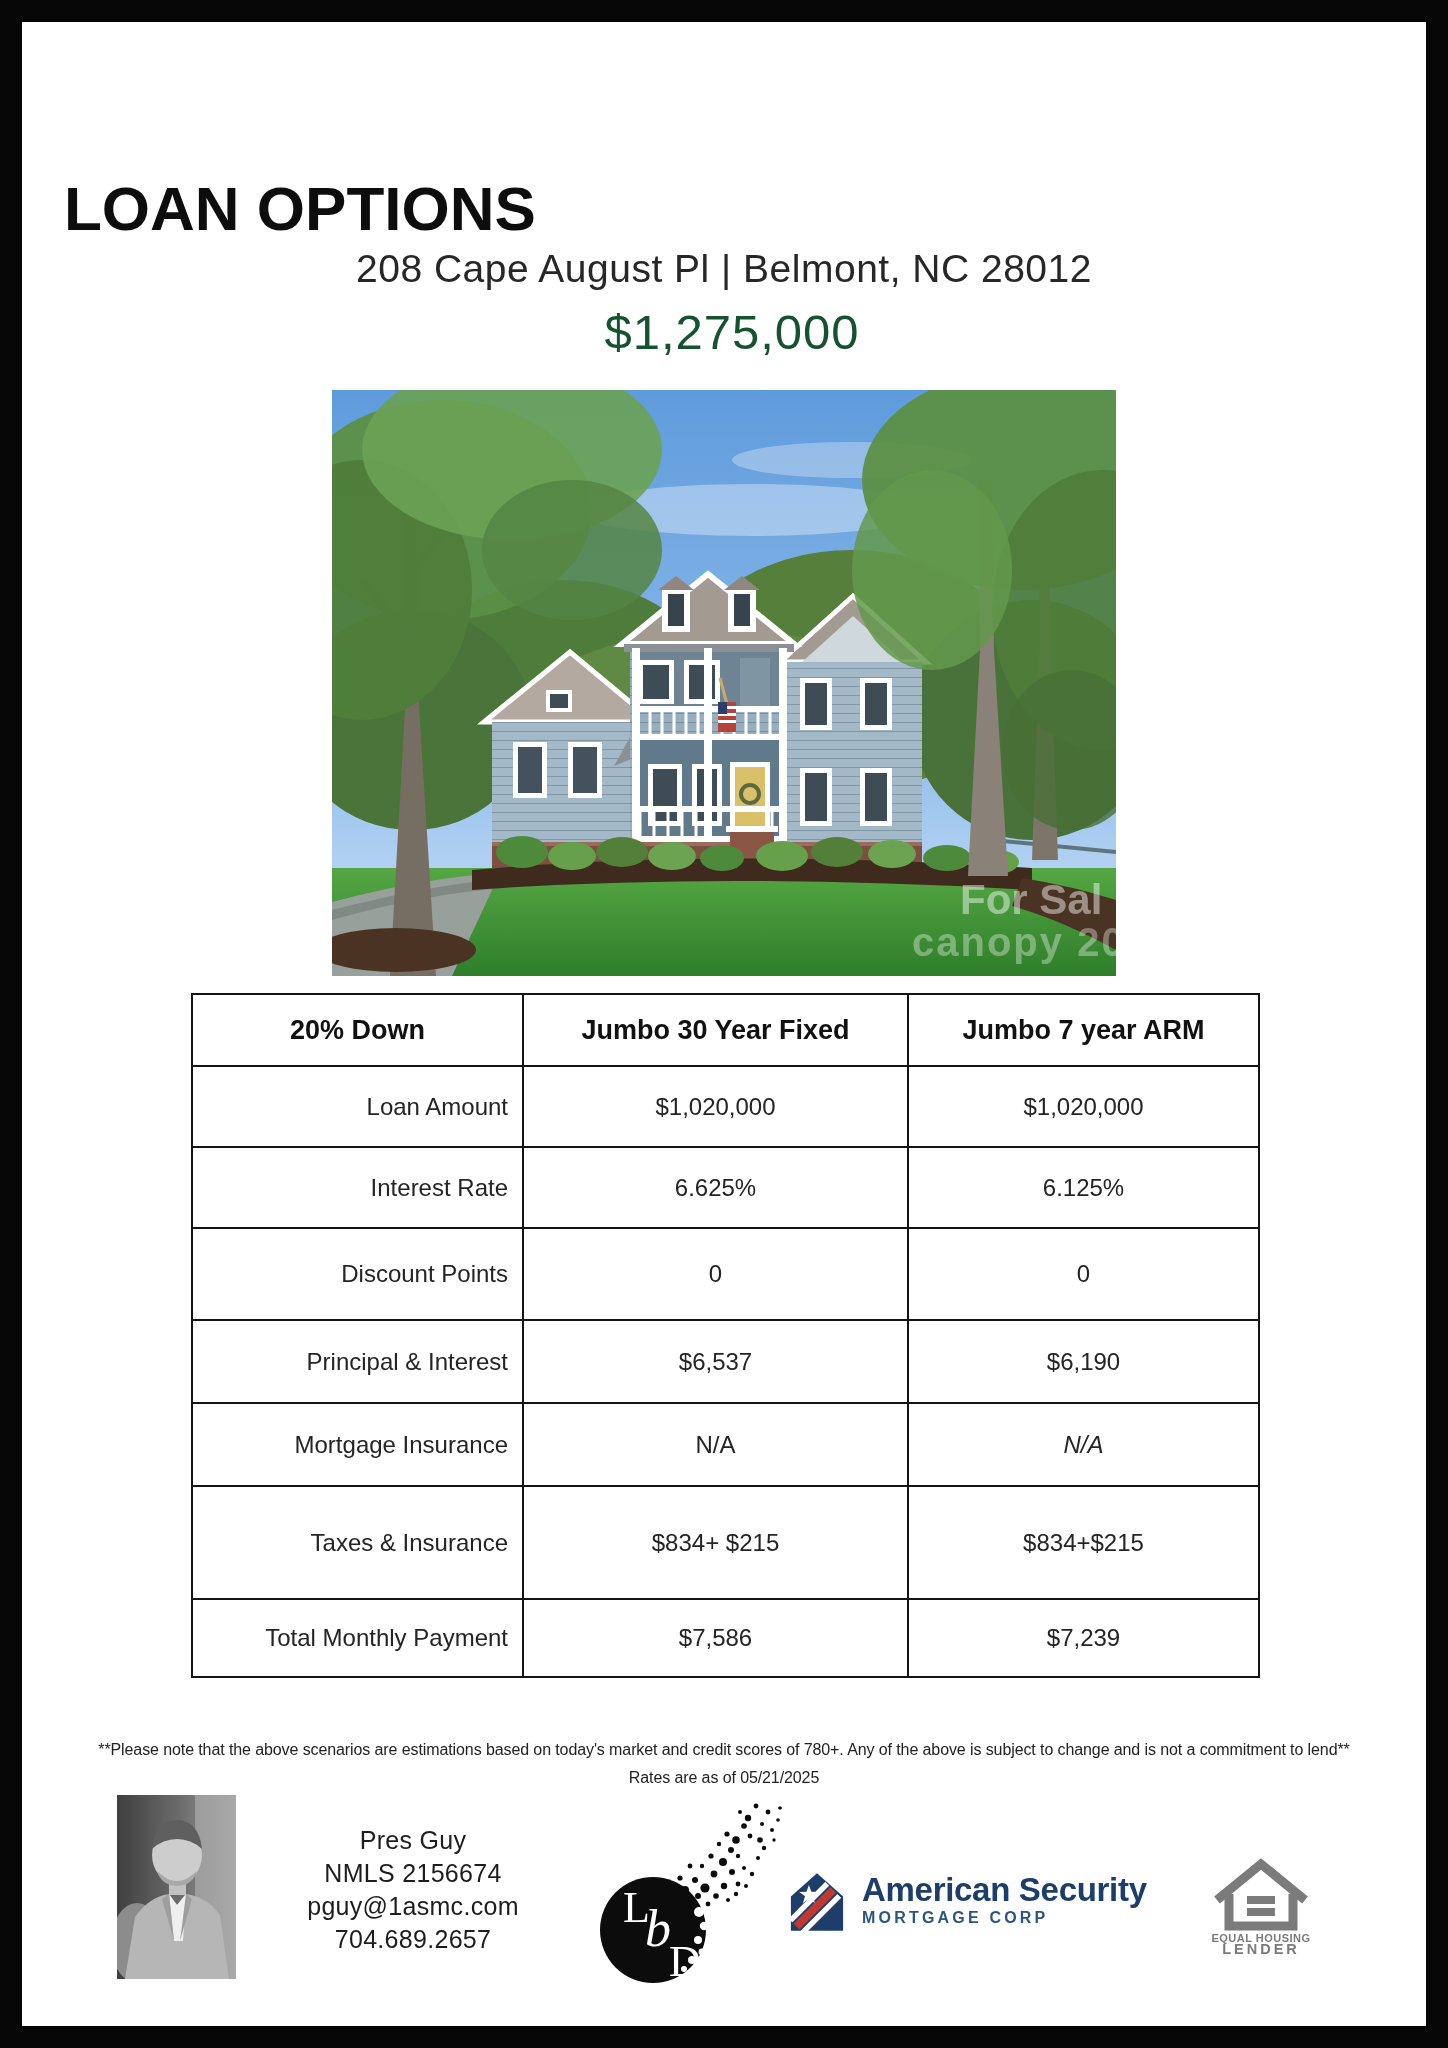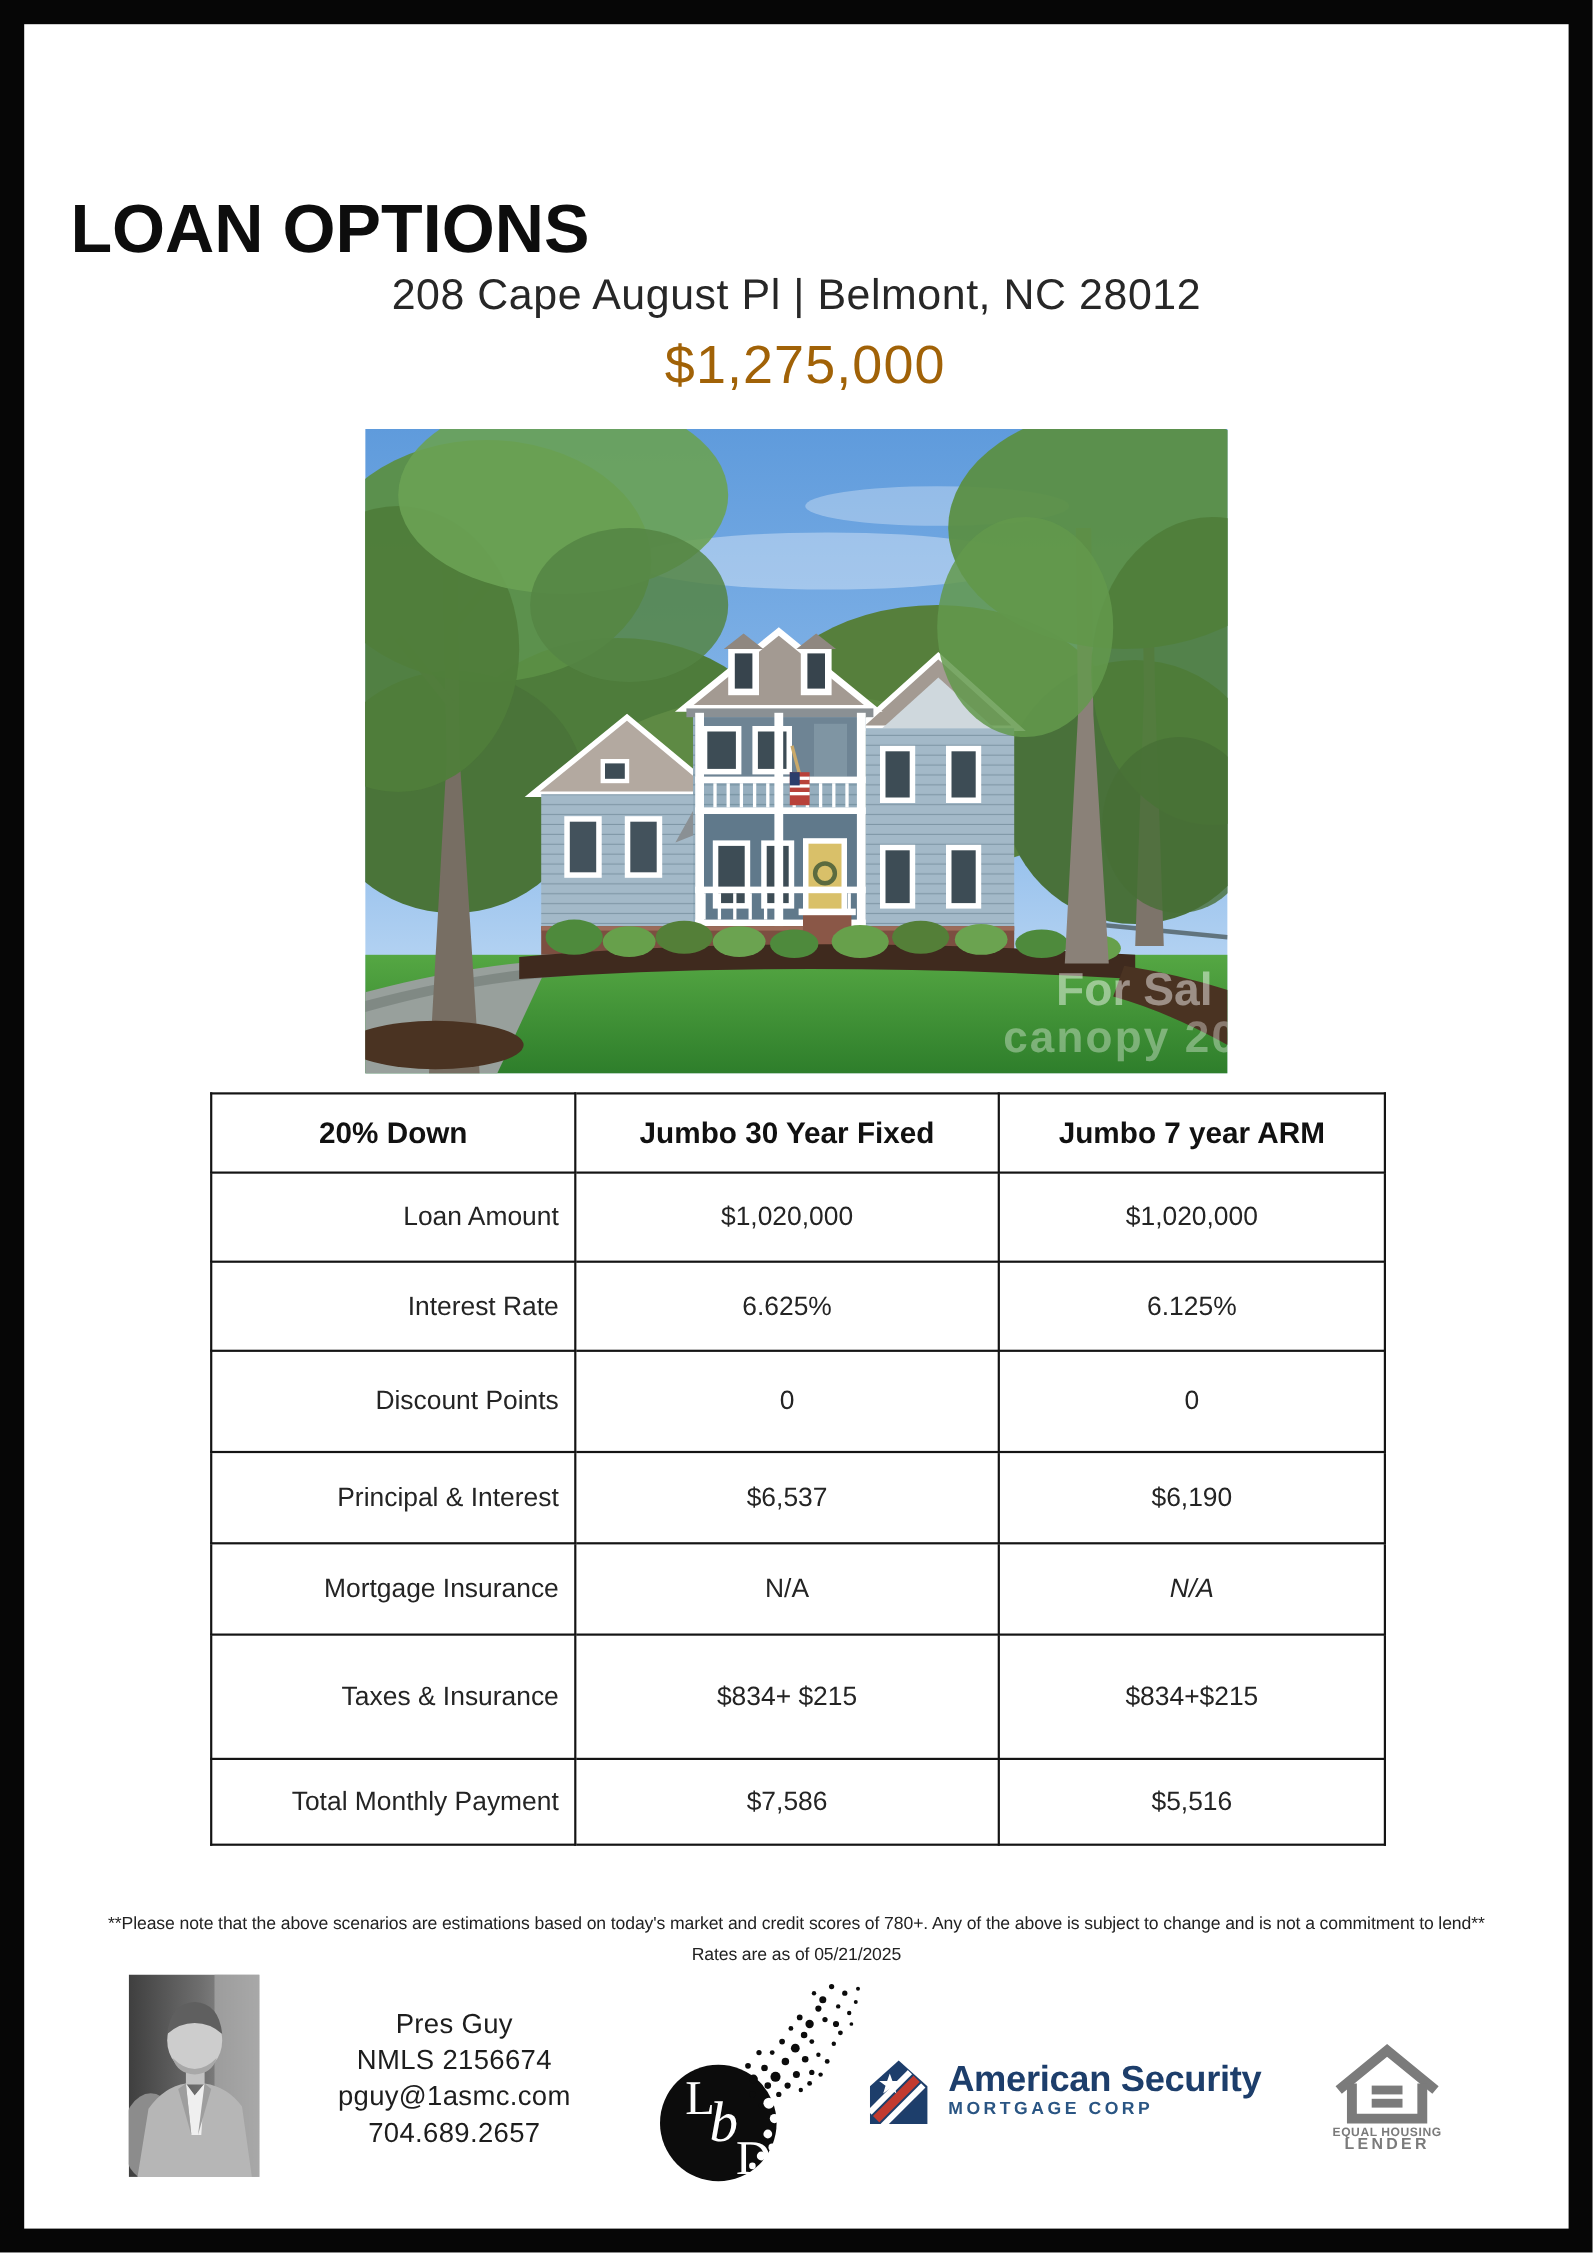--- a/index.html
+++ b/index.html
@@ -7,21 +7,21 @@
         font-family:"Liberation Sans",sans-serif;color:#1b1b1b;overflow:hidden;margin:0 auto;}
   .frame{position:absolute;inset:0;border:22px solid #060606;pointer-events:none;z-index:50;}
 
   
   .header-row{position:absolute;top:129px;left:22px;right:22px;display:flex;align-items:flex-start;flex-direction:column;}
   .lines{flex:1;display:flex;flex-direction:column;gap:7px;}
   .lines i{height:10px;background:#0a0a0a;display:block;}
   .title{font-size:62px;font-weight:800;letter-spacing:0;padding:0 42px;white-space:nowrap;color:#0d0d0d;}
 
   .address{position:absolute;top:247px;left:0;right:0;text-align:center;font-size:39px;color:#272727;letter-spacing:.5px;}
-  .price{position:absolute;top:304px;left:16px;right:0;text-align:center;font-size:49px;color:#a16207;letter-spacing:1px;}
+  .price{position:absolute;top:304px;left:16px;right:0;text-align:center;font-size:49px;color:#14532d;letter-spacing:1px;}
 
   
   .photo{position:absolute;top:390px;left:332px;width:652px;height:586px;}
   .photo svg{display:block;}
 
   
   .loan-table{position:absolute;top:993px;left:191px;width:1067px;border-collapse:collapse;table-layout:fixed;}
   .loan-table th,.loan-table td{border:2px solid #141414;padding:0 14px;}
   .loan-table thead th{height:70px;font-size:27px;font-weight:700;text-align:center;color:#111;}
   .loan-table tbody td{font-size:24px;text-align:center;color:#242424;}
@@ -298,21 +298,21 @@
         <td class="italic">N/A</td>
       </tr>
       <tr>
         <td class="label">Taxes &amp; Insurance</td>
         <td>$834+ $215</td>
         <td>$834+$215</td>
       </tr>
       <tr>
         <td class="label">Total Monthly Payment</td>
         <td>$7,586</td>
-        <td>$5,516</td>
+        <td>$7,239</td>
       </tr>
     </tbody>
   </table>
 
   <div class="note">
     <div>**Please note that the above scenarios are estimations based on today's market and credit scores of 780+. Any of the above is subject to change and is not a commitment to lend**</div>
     <div>Rates are as of 05/21/2025</div>
   </div>
 
   <div class="officer-photo">

